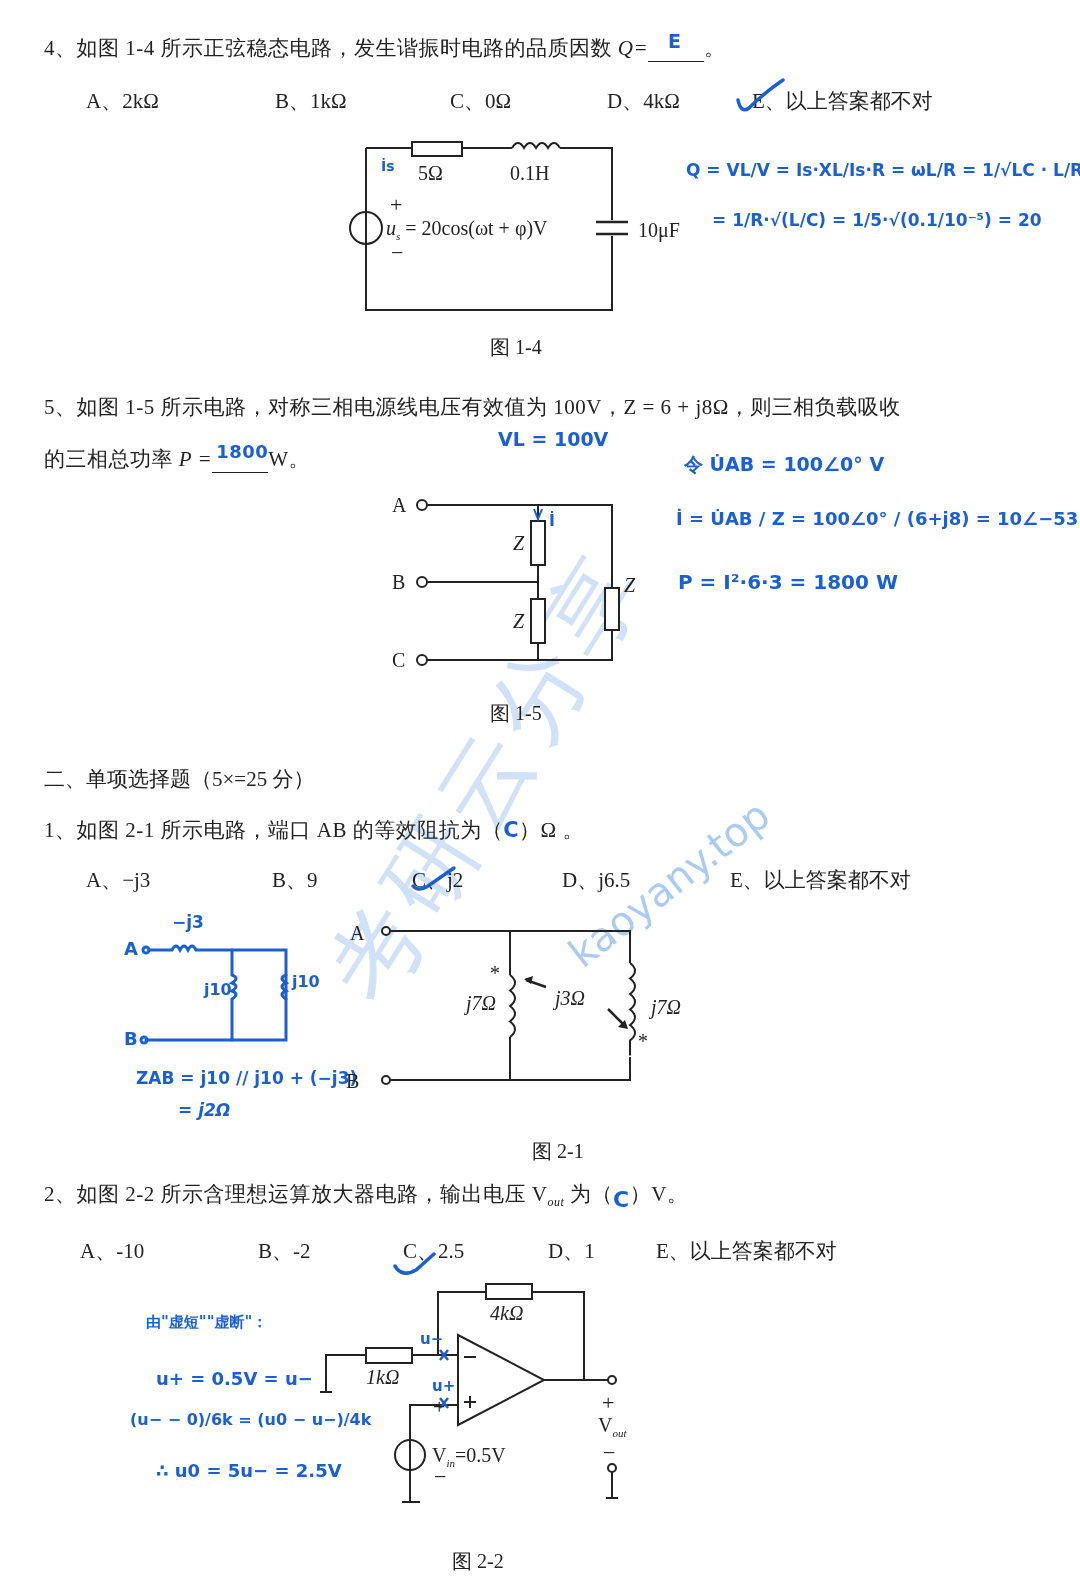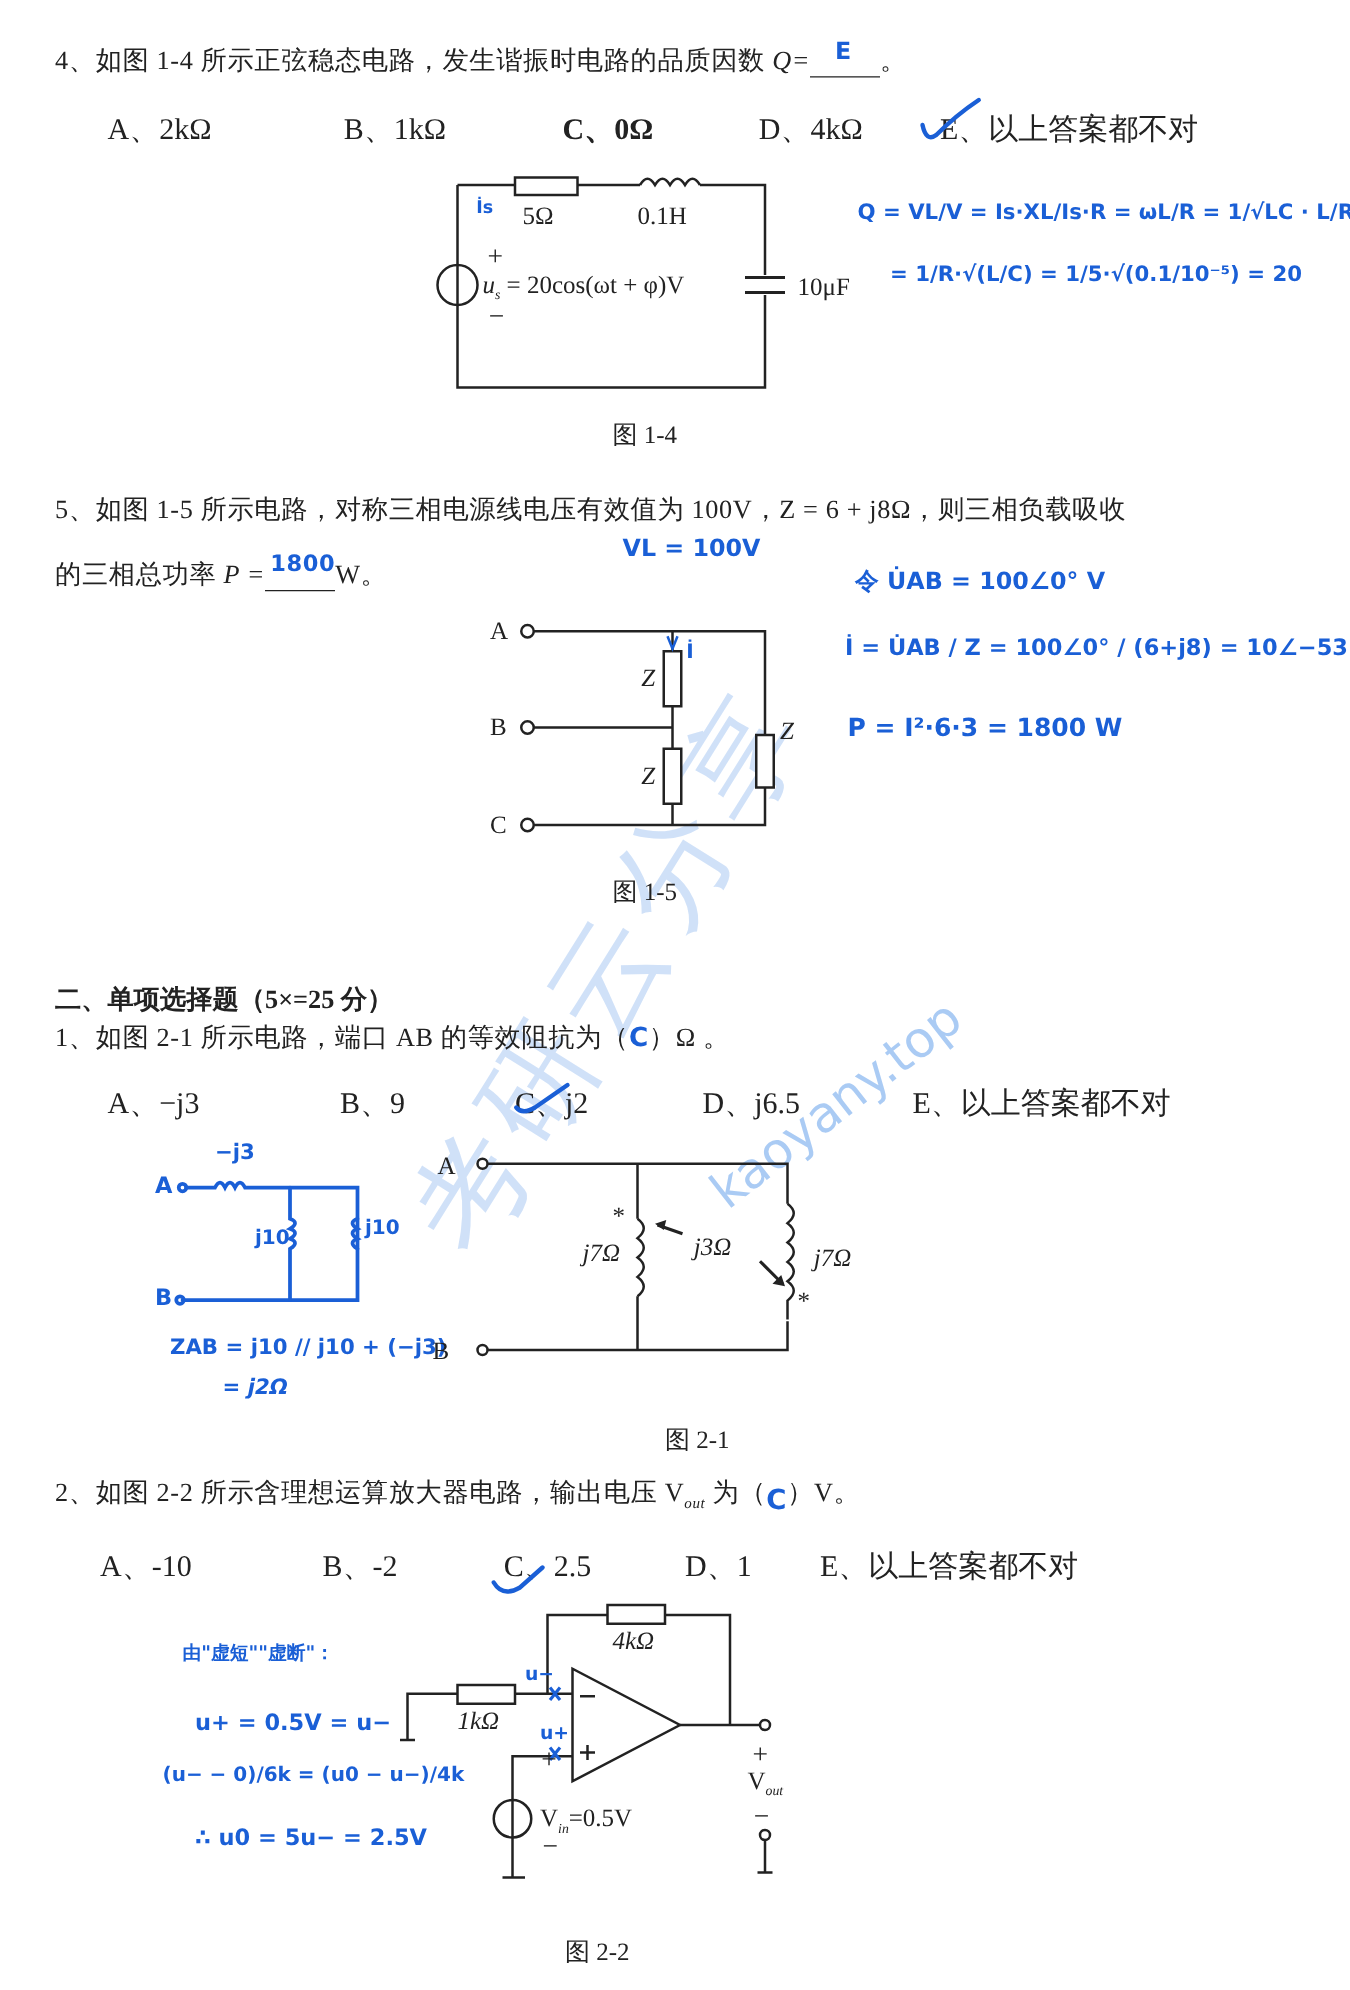--- a/index.html
+++ b/index.html
@@ -3,43 +3,43 @@
 <meta charset="utf-8">
 <style>
   html, body { margin: 0; padding: 0; }
   body {
     width: 1080px; height: 1592px; position: relative; overflow: hidden;
     background: #ffffff; color: #222;
     font-family: "Liberation Serif", "DejaVu Serif", serif;
   }
   .abs { position: absolute; }
   .q-text { font-size: 21px; white-space: nowrap; letter-spacing: 0.5px; }
-  .opt { font-size: 24px; white-space: nowrap; }
+  .opt { font-size: 21px; white-space: nowrap; }
   .caption { font-size: 20px; white-space: nowrap; text-align: center; }
   .blank { display: inline-block; border-bottom: 1.5px solid #222; text-align: center; position: relative; }
   .hw { color: #1a5fd6; font-family: "DejaVu Sans", sans-serif; font-weight: bold; white-space: nowrap; }
   .hw-inline { color: #1a5fd6; font-family: "DejaVu Sans", sans-serif; font-weight: bold; }
-  .section { font-size: 21px; font-weight: bold; white-space: nowrap; margin-top: 20px; }
+  .section { font-size: 21px; font-weight: normal; white-space: nowrap; }
   svg { overflow: visible; }
   .wm { color: rgba(120,170,235,0.35); font-family: "DejaVu Sans", sans-serif; }
 </style>
 </head>
 <body>
 
 <div class="abs wm" style="left:300px; top:600px; font-size:92px; transform: rotate(-58deg); transform-origin: left top; letter-spacing: 10px; top: 960px;">考研云分享</div>
 <div class="abs wm" style="left:560px; top:940px; font-size:40px; transform: rotate(-38deg); transform-origin: left top; color: rgba(100,160,235,0.55);">kaoyany.top</div>
 
 <div class="abs q-text" style="left:44px; top:34px;">
   <span>4、</span><span>如图 1-4 所示正弦稳态电路，发生谐振时电路的品质因数</span>
   <i>Q=</i><span class="blank" style="width:56px;"><span class="hw-inline" style="position:absolute; left:20px; top:-6px; font-size:19px;">E</span>&nbsp;</span><span>。</span>
 </div>
 
 <div class="abs opt" style="left:86px; top:87px;">A、2kΩ</div>
 <div class="abs opt" style="left:275px; top:87px;">B、1kΩ</div>
-<div class="abs opt" style="left:450px; top:87px;font-weight:bold;">C、0Ω</div>
+<div class="abs opt" style="left:450px; top:87px;">C、0Ω</div>
 <div class="abs opt" style="left:607px; top:87px;">D、4kΩ</div>
 <div class="abs opt" style="left:752px; top:87px;">E、以上答案都不对</div>
 <svg class="abs" style="left:735px; top:78px;" width="50" height="40">
   <path d="M3 22 Q6 36 14 30 Q30 14 48 2" stroke="#1a5fd6" stroke-width="3.5" fill="none" stroke-linecap="round"></path>
 </svg>
 
 <svg class="abs circuit" style="left:340px; top:140px;" width="360" height="180">
 
   <path d="M26 8 H72 M122 8 H172 M220 8 H272 V80 M272 96 V170 H26 V104 M26 72 V8" stroke="#222" stroke-width="2" fill="none"></path>
   <rect x="72" y="2" width="50" height="14" fill="#fff" stroke="#222" stroke-width="2"></rect>

